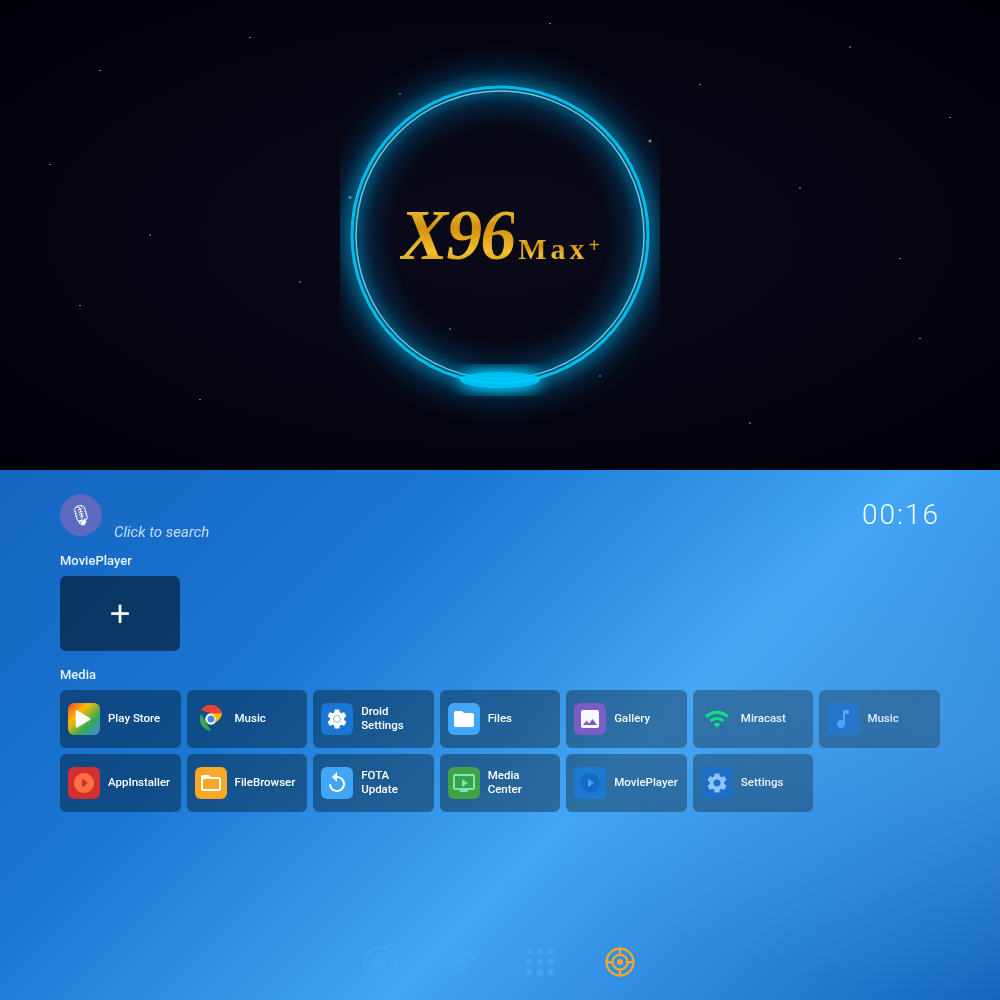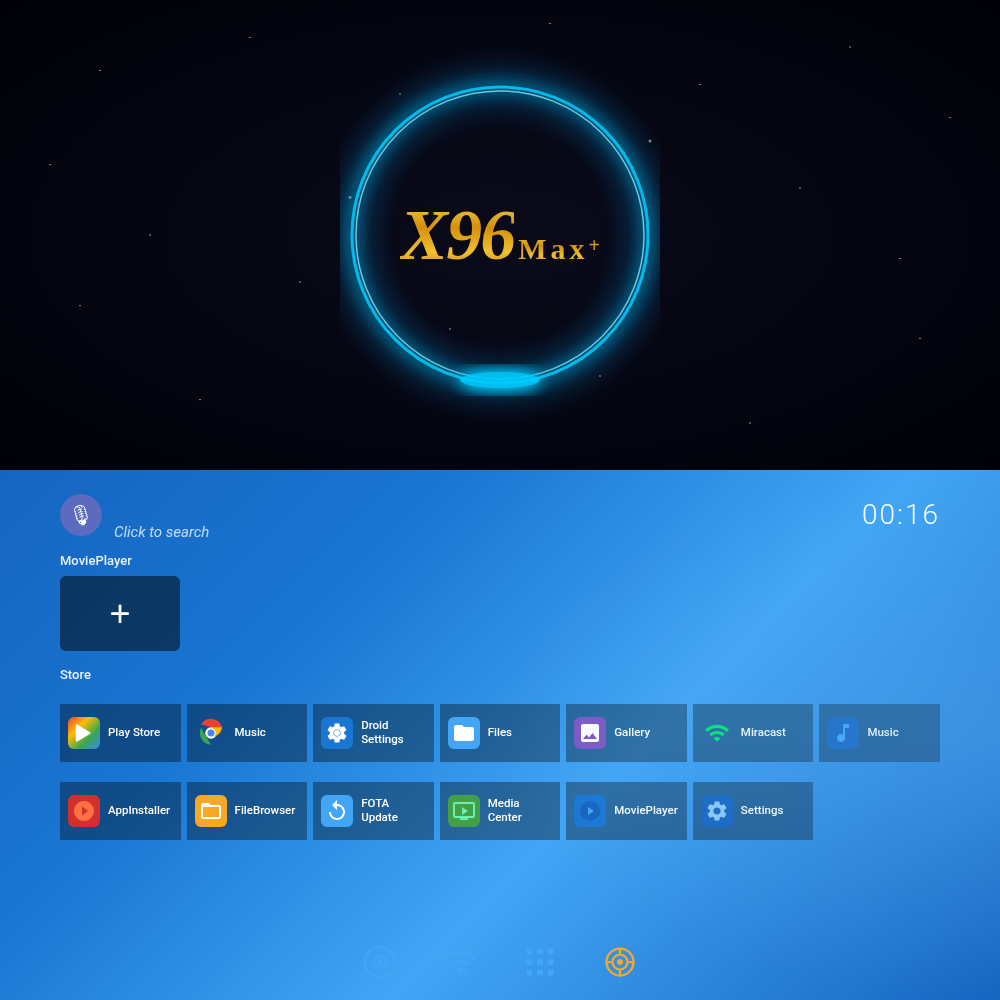--- a/index.html
+++ b/index.html
@@ -172,28 +172,27 @@
     
     .apps-grid {
       display: grid;
       grid-template-columns: repeat(7, 1fr);
       gap: 6px;
       margin-top: 0;
     }
 
     .app-item {
       background: rgba(0,0,0,0.35);
-      border-radius: 0;
+      border-radius: 6px;
       padding: 10px 8px;
       display: flex;
       align-items: center;
       gap: 8px;
       cursor: pointer;
       min-height: 58px;
-      margin-top: 14px;
     }
 
     .app-icon {
       width: 32px;
       height: 32px;
       border-radius: 6px;
       flex-shrink: 0;
       display: flex;
       align-items: center;
       justify-content: center;
@@ -294,21 +293,21 @@
       <span class="search-text">Click to search</span>
     </div>
     <div class="time-display">00:16</div>
   </div>
 
   <div class="section-label">MoviePlayer</div>
   <div class="collections-row">
     <button class="add-collection-btn">+</button>
   </div>
 
-  <div class="section-label">Store</div>
+  <div class="section-label">Media</div>
   <div class="apps-grid">
 
     <div class="app-item">
       <div class="app-icon icon-playstore">
         <svg width="22" height="22" viewBox="0 0 24 24">
             <path d="M3 20.5v-17c0-.83 1.02-1.3 1.67-.78l14 8.5c.58.35.58 1.21 0 1.56l-14 8.5C4.02 21.8 3 21.33 3 20.5z" fill="white"></path>
           </svg>
       </div>
       <span class="app-name">Play Store</span>
     </div>

